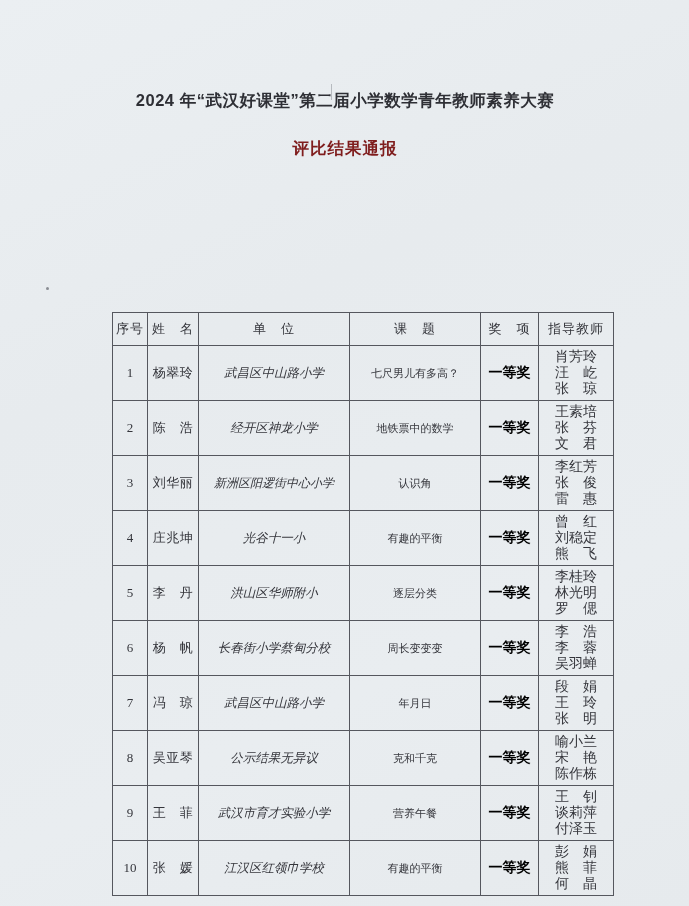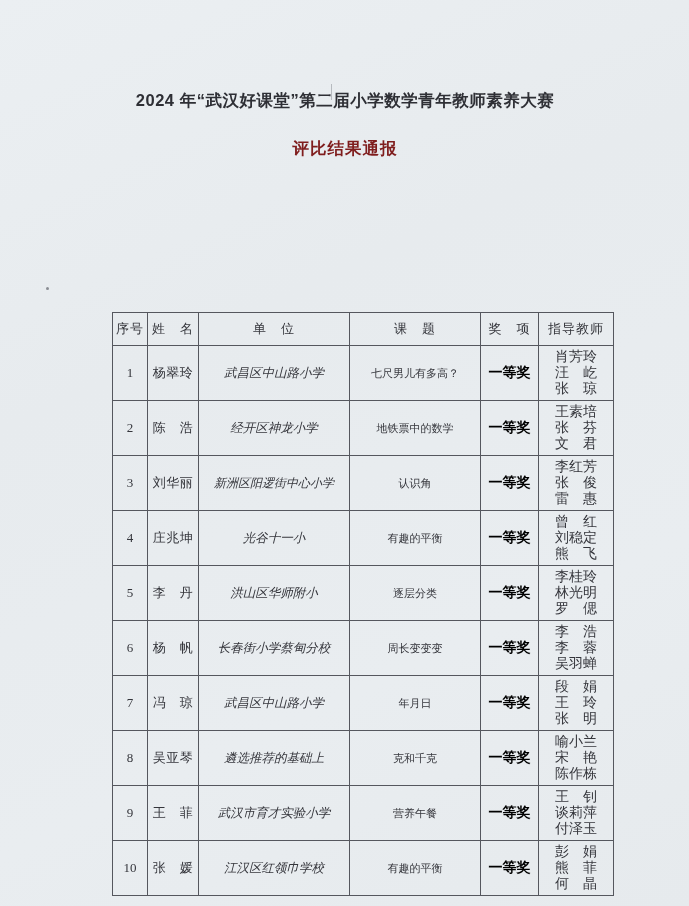--- a/index.html
+++ b/index.html
@@ -196,21 +196,21 @@
     <td class="td-advisors">
             <div class="advisor-line">段　娟</div>
             <div class="advisor-line">王　玲</div>
             <div class="advisor-line">张　明</div>
           </td>
   </tr>
 
   <tr>
     <td class="td-no">8</td>
     <td class="td-name">吴亚琴</td>
-    <td class="td-unit">遴选推荐的基础上</td>
+    <td class="td-unit">公示结果无异议</td>
     <td class="td-topic">克和千克</td>
     <td class="td-award">一等奖</td>
     <td class="td-advisors">
             <div class="advisor-line">喻小兰</div>
             <div class="advisor-line">宋　艳</div>
             <div class="advisor-line">陈作栋</div>
           </td>
   </tr>
 
   <tr>

